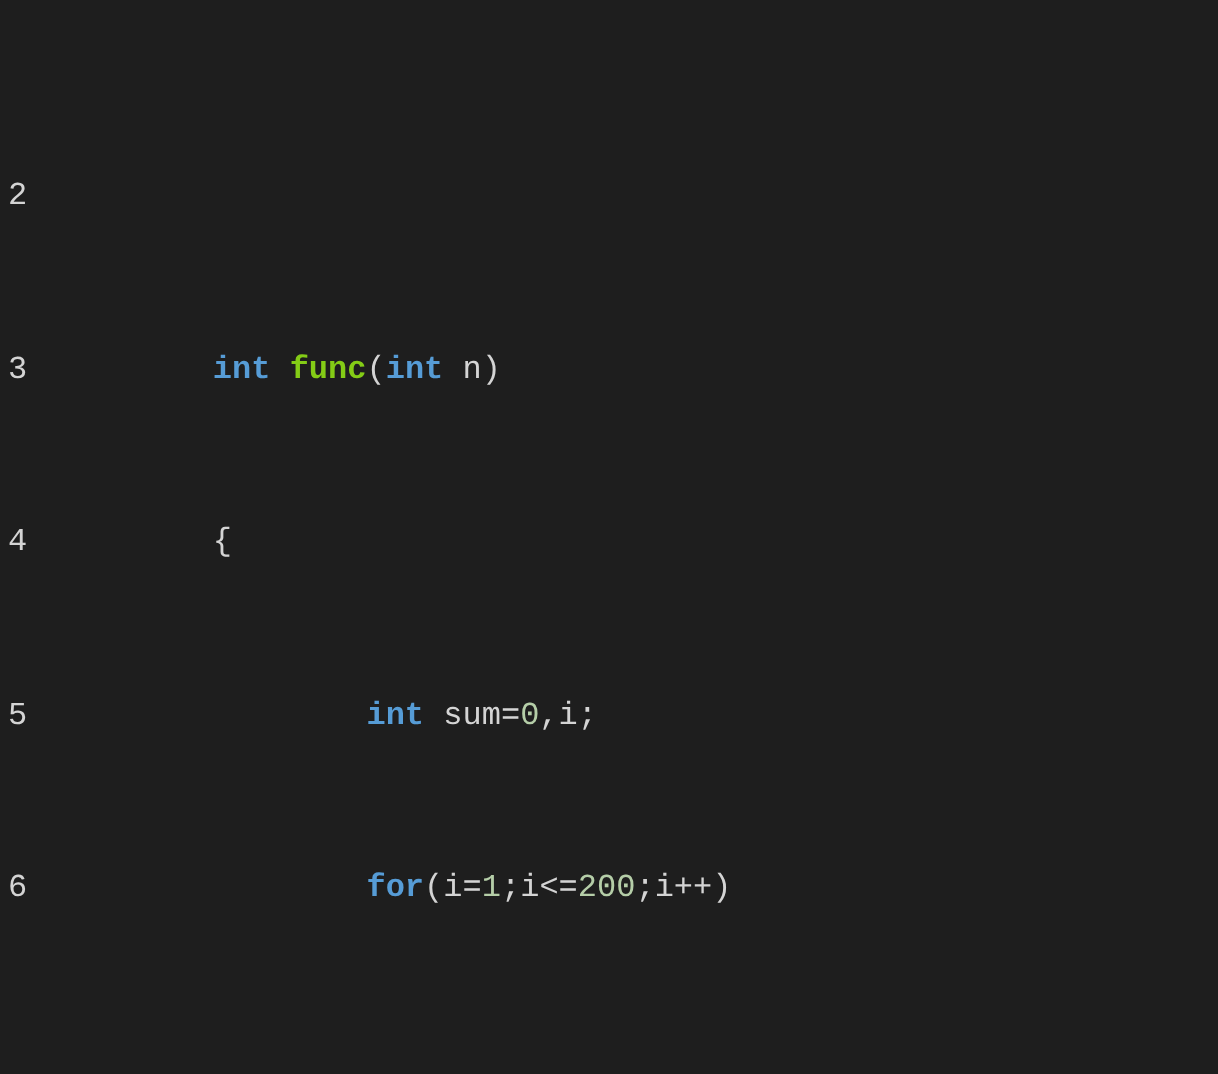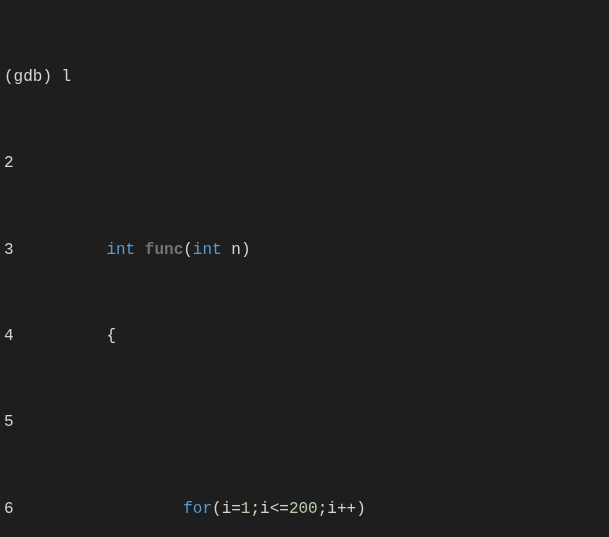--- a/index.html
+++ b/index.html
@@ -26,52 +26,50 @@
     color: #d4d4d4;
     width: 64px;
     display: inline-block;
   }
   .code {
     display: inline-block;
   }
   .prompt {
     color: #d4d4d4;
   }
-  .kw   { color: #569cd6; }   
-  .fn   { color: #737373; font-weight: bold; }   
+  .kw   { color: #569cd6; font-weight: bold; }   
+  .fn   { color: #84cc16; font-weight: bold; }   
   .var  { color: #d4d4d4; }
   .num  { color: #b5cea8; }
   .op   { color: #d4d4d4; }
   .pun  { color: #d4d4d4; }
 </style>
 </head>
 <body>
 
 <div class="terminal">
 
-  <div class="line">
-    <span class="prompt">(gdb) l</span>
-  </div>
 
   <div class="line">
     <span class="ln">2</span>
   </div>
 
   <div class="line">
     <span class="ln">3</span>
     <span class="code">    <span class="kw">int</span> <span class="fn">func</span><span class="pun">(</span><span class="kw">int</span> <span class="var">n</span><span class="pun">)</span></span>
   </div>
 
   <div class="line">
     <span class="ln">4</span>
     <span class="code">    <span class="pun">{</span></span>
   </div>
 
   <div class="line">
     <span class="ln">5</span>
+    <span class="code">            <span class="kw">int</span> <span class="var">sum</span><span class="op">=</span><span class="num">0</span><span class="pun">,</span><span class="var">i</span><span class="pun">;</span></span>
   </div>
 
   <div class="line">
     <span class="ln">6</span>
     <span class="code">            <span class="kw">for</span><span class="pun">(</span><span class="var">i</span><span class="op">=</span><span class="num">1</span><span class="pun">;</span><span class="var">i</span><span class="op">&lt;=</span><span class="num">200</span><span class="pun">;</span><span class="var">i</span><span class="op">++</span><span class="pun">)</span></span>
   </div>
 
   
 
   

